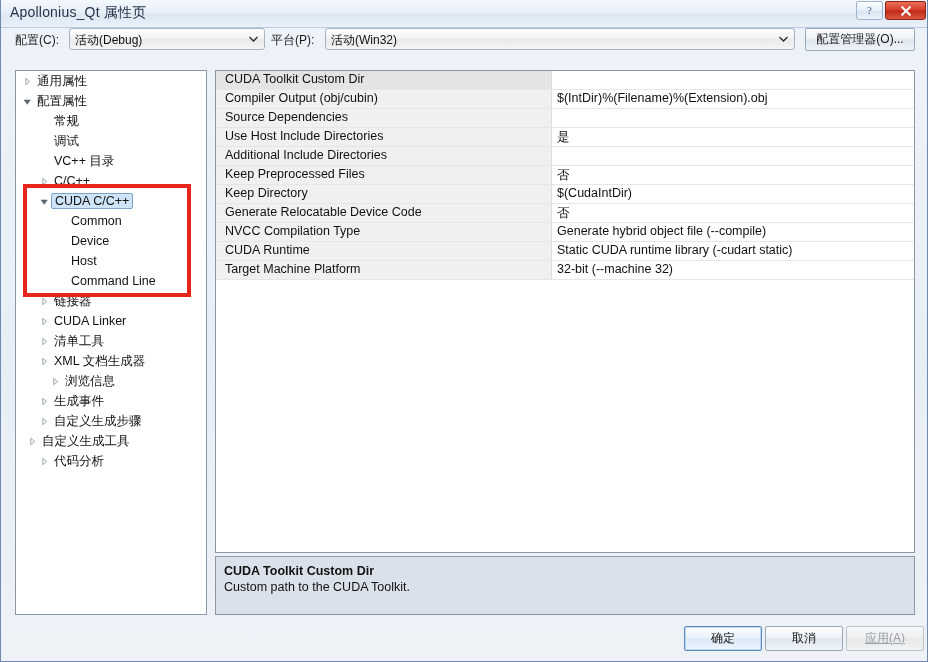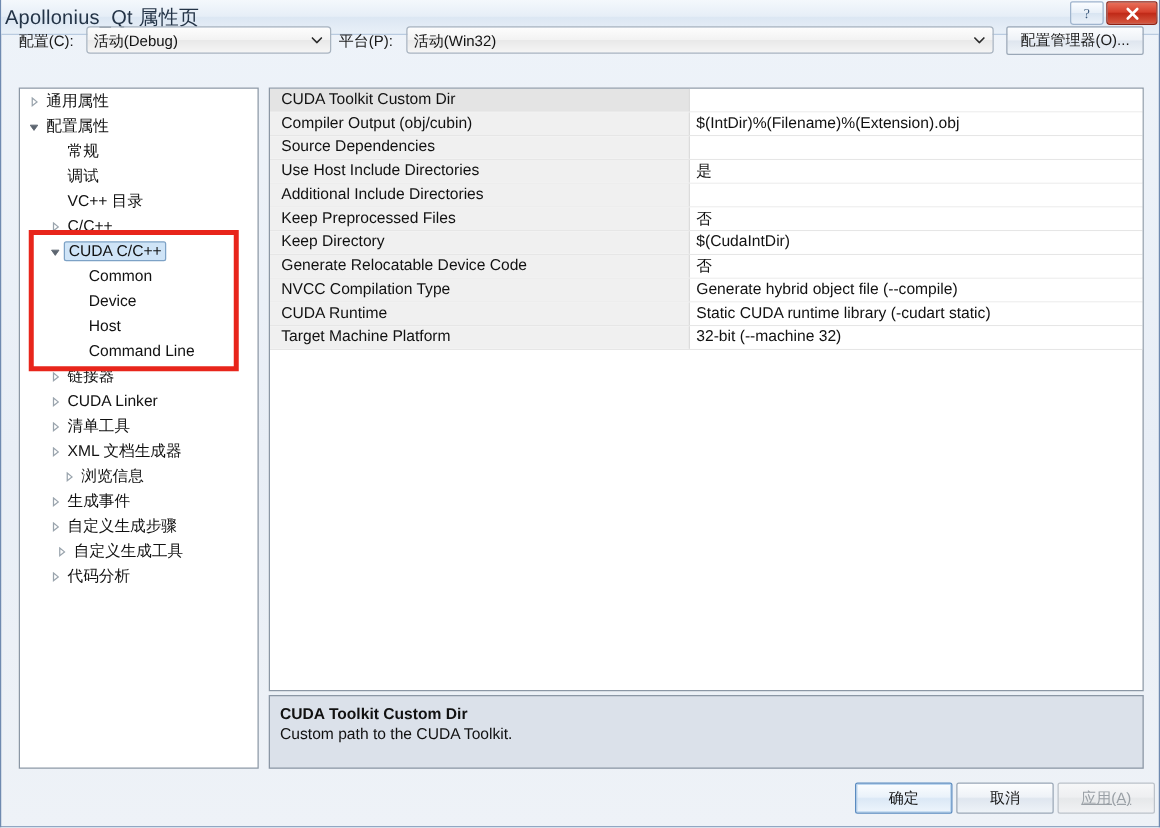--- a/index.html
+++ b/index.html
@@ -21,22 +21,22 @@
   }
 
   
   #titlebar {
     position: absolute; left: 0; top: 0;
     width: 928px; height: 28px;
     background: linear-gradient(#f4f8fc 0%, #e6eef7 48%, #dce7f3 52%, #e9f0f8 100%);
     border-bottom: 1px solid #b9cbe0;
   }
   #title-text {
-    position: absolute; left: 3px; top: 4px;
-    font-size: 16px; color: #243447;
+    position: absolute; left: 9px; top: 4px;
+    font-size: 14px; color: #243447;
     letter-spacing: .2px;
     white-space: nowrap;
   }
   .tb-btn {
     position: absolute; top: 1px;
     height: 19px;
     border: 1px solid #9fb4cd;
     border-radius: 2px 2px 3px 3px;
     display: flex; align-items: center; justify-content: center;
   }
@@ -47,21 +47,21 @@
   #help-btn svg { display: block; }
   #close-btn {
     left: 884px; width: 41px;
     background: linear-gradient(#e8705b 0%, #d6402c 45%, #c02a18 52%, #d65840 100%);
     border-color: #8e2214;
   }
   #close-btn svg { display: block; }
 
   
   #config-row {
-    position: absolute; left: 0; top: 13px;
+    position: absolute; left: 0; top: 20px;
     width: 928px; height: 36px;
   }
   .cfg-label {
     position: absolute; top: 12px;
     font-size: 12px; color: #1b1b1b;
     white-space: nowrap;
   }
   #cfg-label-config { left: 14px; }
   #cfg-label-platform { left: 270px; }
 
@@ -401,21 +401,21 @@
         <span class="tree-label">生成事件</span>
       </div>
       <div class="tree-item" style="padding-left: 21px;">
         <span class="tree-arrow">
           <svg width="9" height="9" viewBox="0 0 9 9">
             <path d="M2.8 1.4 L6.6 4.5 L2.8 7.6 Z" fill="none" stroke="#9aa4ad" stroke-width="1"></path>
           </svg>
         </span>
         <span class="tree-label">自定义生成步骤</span>
       </div>
-      <div class="tree-item" style="padding-left: 26px;">
+      <div class="tree-item" style="padding-left: 9px;">
         <span class="tree-arrow">
           <svg width="9" height="9" viewBox="0 0 9 9">
             <path d="M2.8 1.4 L6.6 4.5 L2.8 7.6 Z" fill="none" stroke="#9aa4ad" stroke-width="1"></path>
           </svg>
         </span>
         <span class="tree-label">自定义生成工具</span>
       </div>
       <div class="tree-item" style="padding-left: 21px;">
         <span class="tree-arrow">
           <svg width="9" height="9" viewBox="0 0 9 9">

